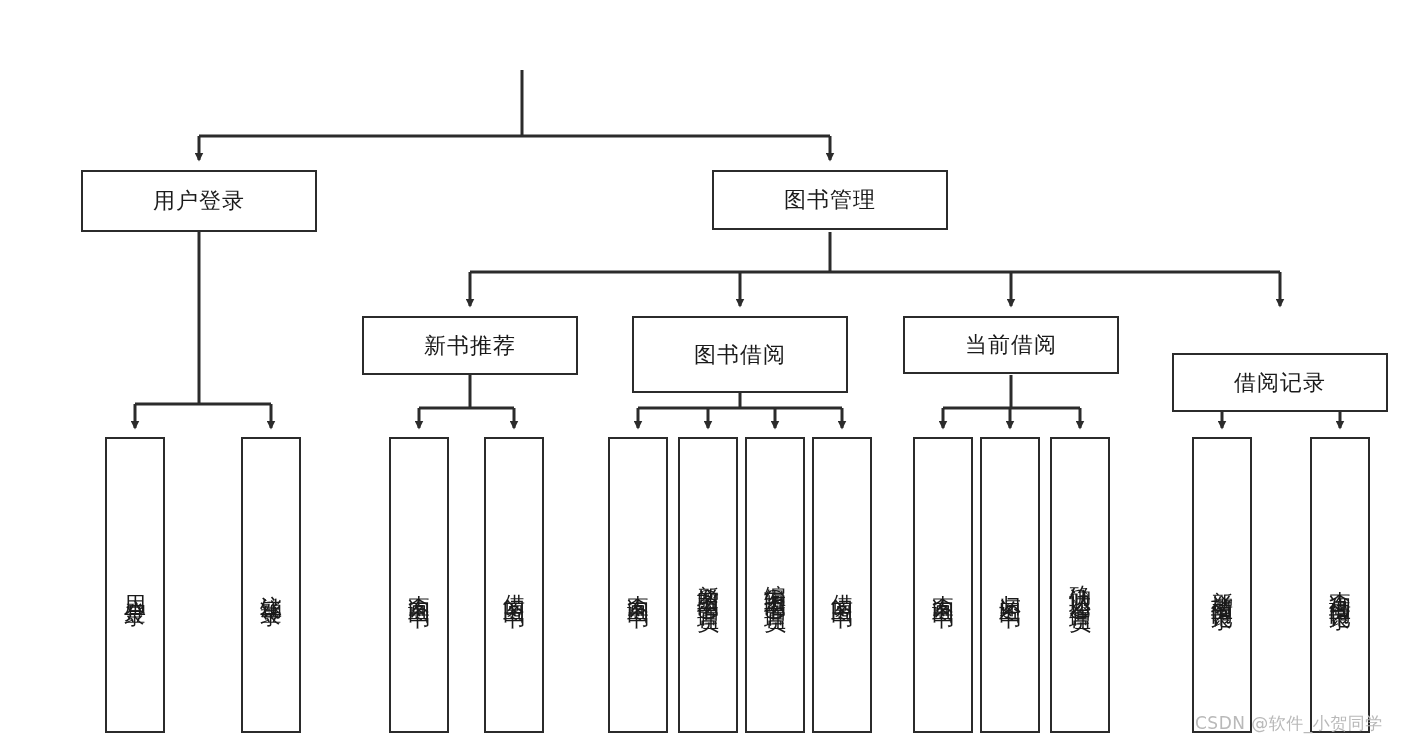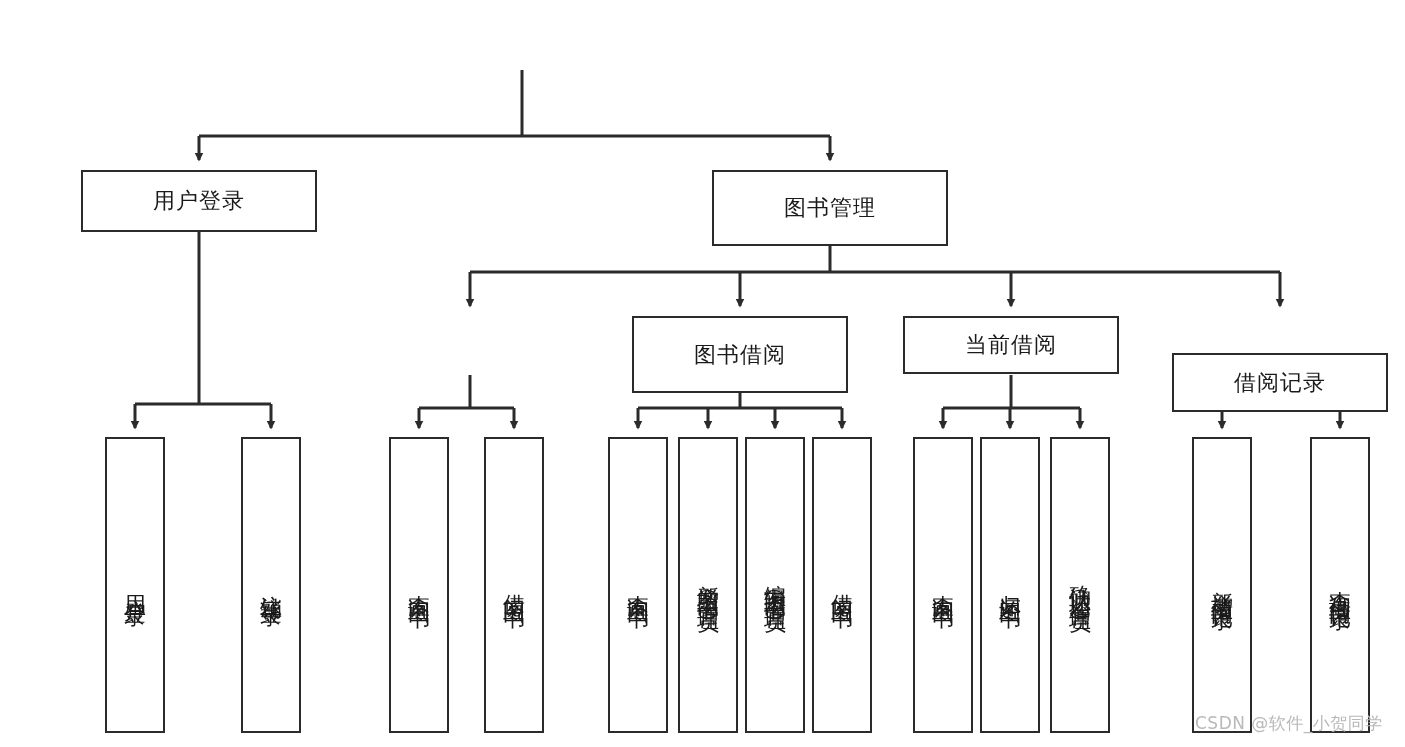--- a/index.html
+++ b/index.html
@@ -113,24 +113,27 @@
       <path d="M1222,406 L1340,406"></path>
       <path d="M1222,406 L1222,428" marker-end="url(#arrow)"></path>
       <path d="M1340,406 L1340,428" marker-end="url(#arrow)"></path>
     </g>
   </svg>
 
 
   <div class="node h" style="left:81px; top:170px; width:236px; height:62px;">
     <span>用户登录</span>
   </div>
-  <div class="node h" style="left:712px; top:170px; width:236px; height:76px;">
+  <div class="node h" style="left:712px; top:170px; width:236px; height:60px;">
     <span>图书管理</span>
   </div>
 
+  <div class="node h" style="left:362px; top:316px; width:216px; height:59px;">
+    <span>新书推荐</span>
+  </div>
   <div class="node h" style="left:632px; top:316px; width:216px; height:77px;">
     <span>图书借阅</span>
   </div>
   <div class="node h" style="left:903px; top:316px; width:216px; height:58px;text-align:right;">
     <span>当前借阅</span>
   </div>
   <div class="node h" style="left:1172px; top:316px; width:216px; height:59px;margin-top:37px;">
     <span>借阅记录</span>
   </div>
 

